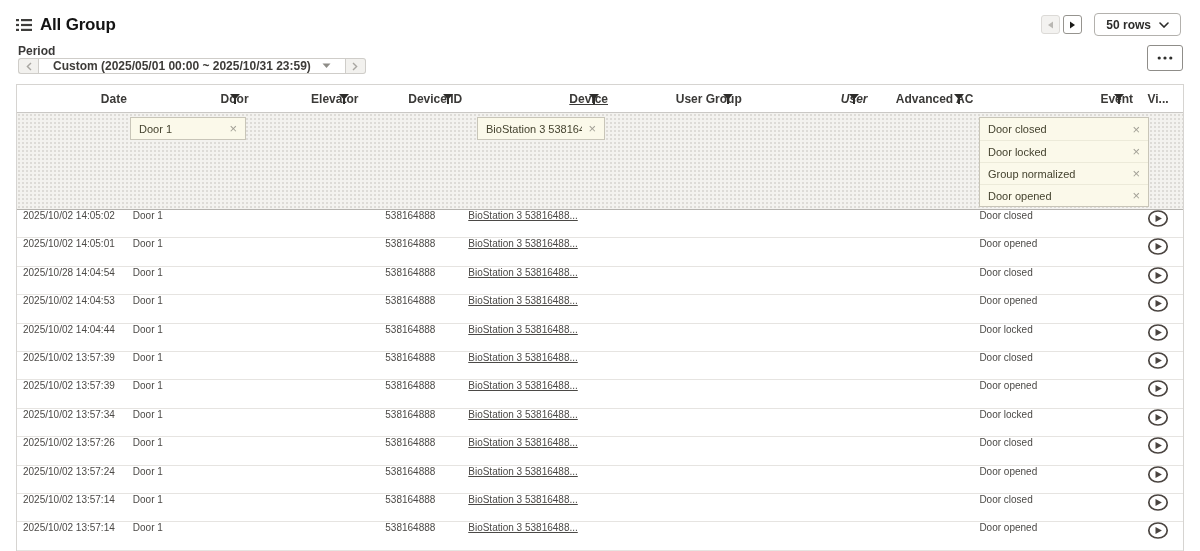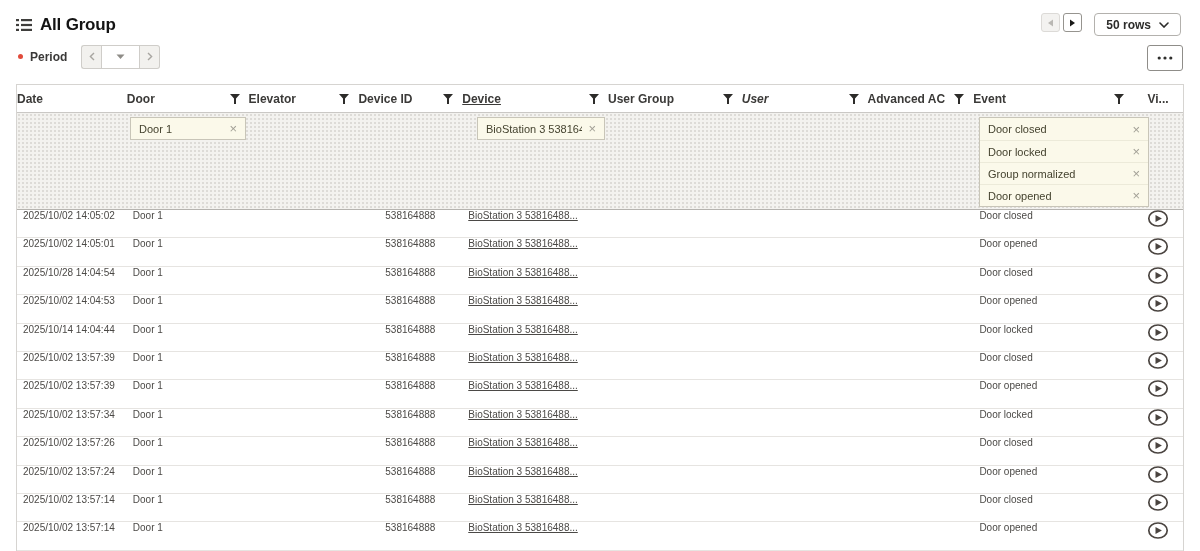--- a/index.html
+++ b/index.html
@@ -5,41 +5,41 @@
   * { margin:0; padding:0; box-sizing:border-box; }
   html,body { background:#fff; }
   body { font-family:"Liberation Sans", sans-serif; }
   .page { position:relative; width:1200px; height:551px; background:#fff; overflow:hidden; }
 
   
   .title-row { position:absolute; left:16px; top:12px; right:16px; height:26px; display:flex; align-items:center; }
   .list-icon { display:inline-flex; margin-right:8px; }
   .page-title { font-size:17px; font-weight:bold; color:#141414; letter-spacing:-0.2px; }
 
-  .page-nav { position:absolute; right:3px; top:1px; display:flex; align-items:flex-start; gap:3px; }
+  .page-nav { position:absolute; right:3px; top:1px; display:flex; align-items:center; gap:3px; }
   .nav-btn { width:19px; height:19px; border-radius:3px; display:flex; align-items:center; justify-content:center; cursor:pointer; }
   .nav-btn.prev { background:#f3f2f0; border:1px solid #dcdad7; }
   .nav-btn.next { background:#fff; border:1px solid #96948f; }
   .rows-btn { height:23px; margin-left:9px; border:1px solid #b3b1ad; border-radius:4px; background:#fff; display:flex; align-items:center; gap:8px; padding:0 11px; font-size:12px; font-weight:600; color:#2d2d2b; cursor:pointer; }
 
-  .period-row { position:absolute; left:18px; top:44px; height:25px; display:flex; align-items:center; }
+  .period-row { position:absolute; left:18px; top:44px; height:25px; display:flex; align-items:flex-start;flex-direction:column; }
   .req-dot { width:5px; height:5px; border-radius:50%; background:#e14b3b; margin-right:7px; }
   .period-label { font-size:12px; font-weight:bold; color:#3a3938; margin-right:14px; }
   .period-group { display:flex; align-items:stretch; height:24px; }
   .pg-btn { width:20px; background:#f2f1ee; border:1px solid #cfcdc9; display:flex; align-items:center; justify-content:center; cursor:pointer; }
   .pg-btn.left { border-radius:3px 0 0 3px; border-right:none; }
   .pg-btn.right { border-radius:0 3px 3px 0; border-left:none; }
   .pg-select { background:#fff; border:1px solid #cfcdc9; padding:0 14px; display:flex; align-items:center; gap:11px; font-size:12px; font-weight:600; color:#3e3c39; cursor:pointer; white-space:nowrap; }
 
   .more-btn { position:absolute; right:17px; top:45px; width:36px; height:26px; background:#fff; border:1px solid #8f8d89; border-radius:3px; display:flex; align-items:center; justify-content:center; cursor:pointer; }
 
   
   .table { position:absolute; left:16px; top:84px; width:1168px; border:1px solid #d6d4d1; border-bottom:none; background:#fff; }
   .thead { display:flex; align-items:center; height:28px; background:#fff; border-bottom:1px solid #cac8c5; }
-  .hcell { position:relative; height:100%; display:flex; align-items:center; justify-content:flex-start; font-size:12px; font-weight:bold; color:#3b3a38; cursor:pointer; }
+  .hcell { position:relative; height:100%; display:flex; align-items:center; justify-content:flex-end; font-size:12px; font-weight:bold; color:#3b3a38; cursor:pointer; }
   .hcell .funnel { position:absolute; right:9px; top:50%; transform:translateY(-50%); display:inline-flex; cursor:pointer; }
 
   .filter-row { position:relative; height:97px; border-bottom:1px solid #b5b3af; background-color:#f3f2ef;
     background-image:radial-gradient(circle, #dddbd7 0.8px, transparent 0.9px); background-size:4px 4px; }
   .chip { position:absolute; top:4px; height:23px; background:#fbf9ea; border:1px solid #c8c5b8; display:flex; align-items:center; justify-content:space-between; padding:0 8px; font-size:11px; color:#45432f; }
   .chip-door { left:113px; width:116px; }
   .chip-device { left:460px; width:128px; }
   .chip-label { white-space:nowrap; overflow:hidden; }
   .chip-close { color:#a2a096; font-size:13px; line-height:1; cursor:pointer; margin-left:6px; }
   .event-chips { position:absolute; left:962px; top:4px; width:170px; border:1px solid #c8c5b8; background:#fbf9ea; }
@@ -105,20 +105,21 @@
     <span class="period-label">Period</span>
     <div class="period-group">
       <button class="pg-btn left">
         <span style="display:inline-flex;">
           <svg width="6" height="9" viewBox="0 0 6 9">
               <path d="M5 1 L1.4 4.5 L5 8" fill="none" stroke="#a8a6a1" stroke-width="1.4"></path>
             </svg>
         </span>
       </button>
       <div class="pg-select">
+        <span>Custom (2025/05/01 00:00 ~ 2025/10/31 23:59)</span>
         <span style="display:inline-flex;">
           <svg width="9" height="6" viewBox="0 0 9 6">
               <path d="M0.5 0.5 H8.5 L4.5 5 Z" fill="#8e8c87"></path>
             </svg>
         </span>
       </div>
       <button class="pg-btn right">
         <span style="display:inline-flex;">
           <svg width="6" height="9" viewBox="0 0 6 9">
               <path d="M1 1 L4.6 4.5 L1 8" fill="none" stroke="#a8a6a1" stroke-width="1.4"></path>
@@ -322,21 +323,21 @@
         <span style="display:inline-flex;">
           <svg width="22" height="17" viewBox="0 0 22 17">
             <ellipse cx="11" cy="8.5" rx="9.2" ry="7.5" fill="none" stroke="#4a4440" stroke-width="1.7"></ellipse>
             <path d="M8.5 4.9 L14.9 8.5 L8.5 12.1 Z" fill="#4a4440"></path>
           </svg>
         </span>
       </button>
     </span>
   </div>
         <div class="trow">
-    <span class="cell c0">2025/10/14 14:04:44</span>
+    <span class="cell c0">2025/10/02 14:04:44</span>
     <span class="cell c1">Door 1</span>
     <span class="cell c2"></span>
     <span class="cell c3">538164888</span>
     <span class="cell c4">BioStation 3 53816488...</span>
     <span class="cell c5"></span>
     <span class="cell c6"></span>
     <span class="cell c7"></span>
     <span class="cell c8">Door locked</span>
     <span class="cell c9">
       <button class="view-btn">

